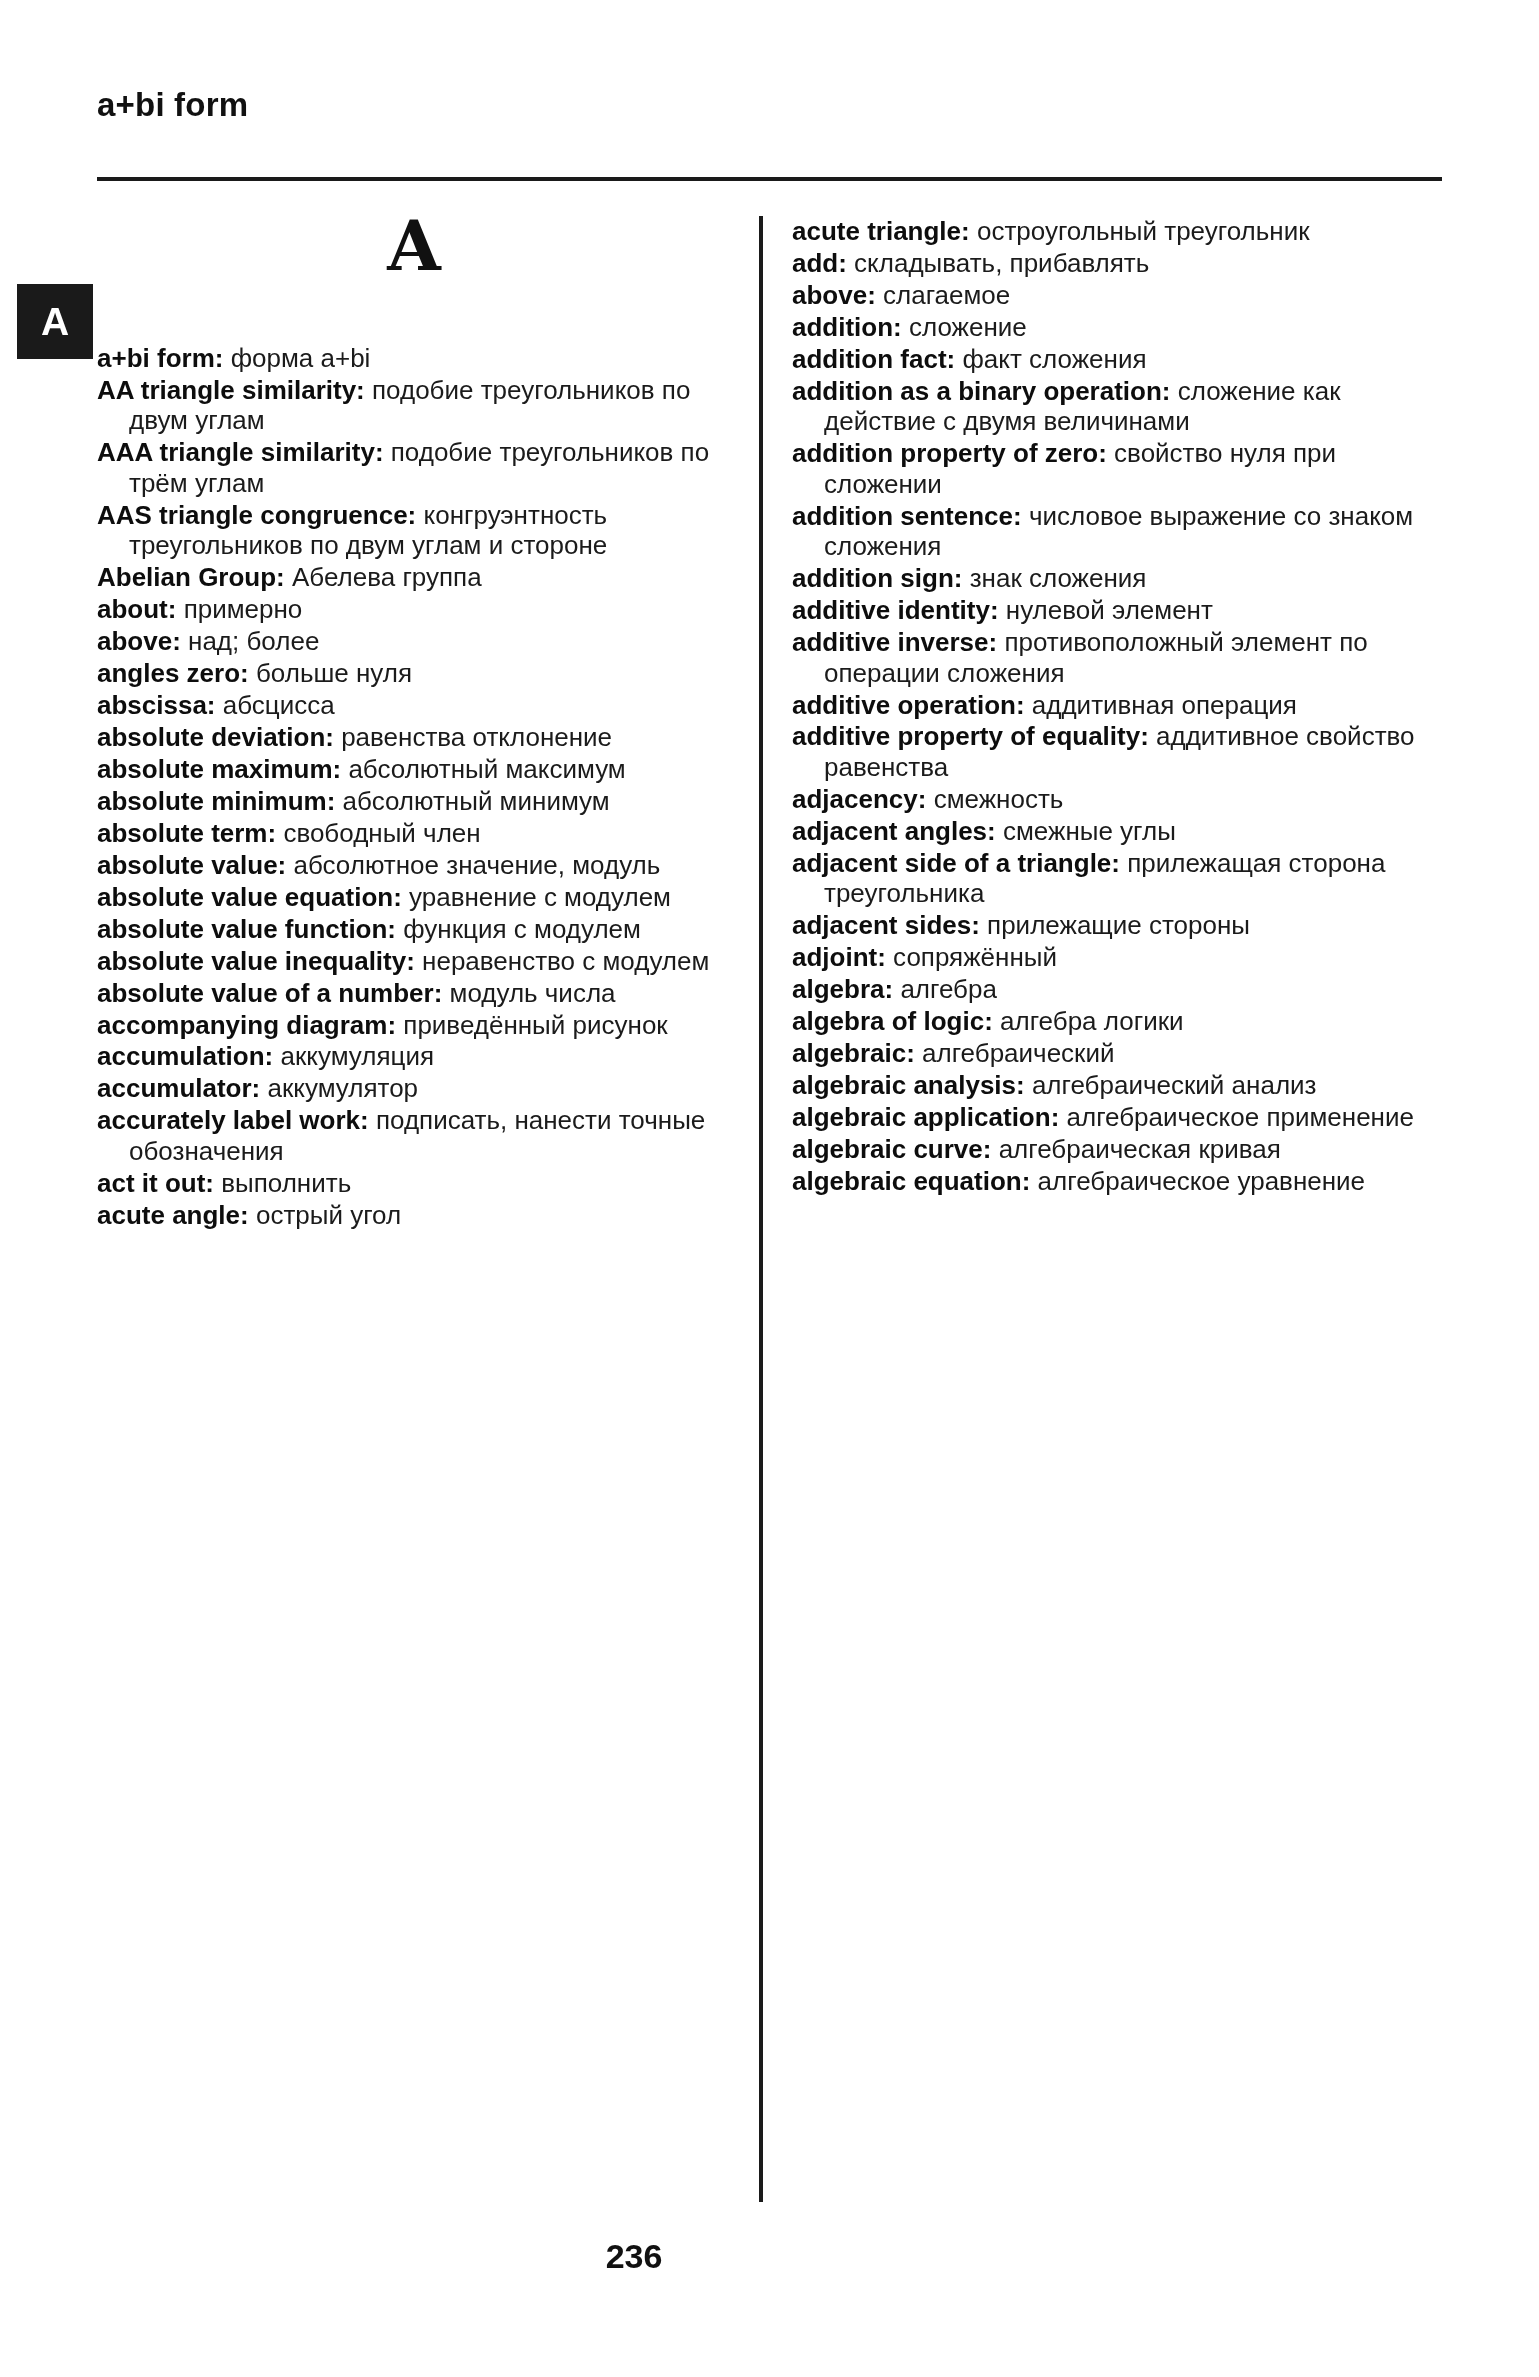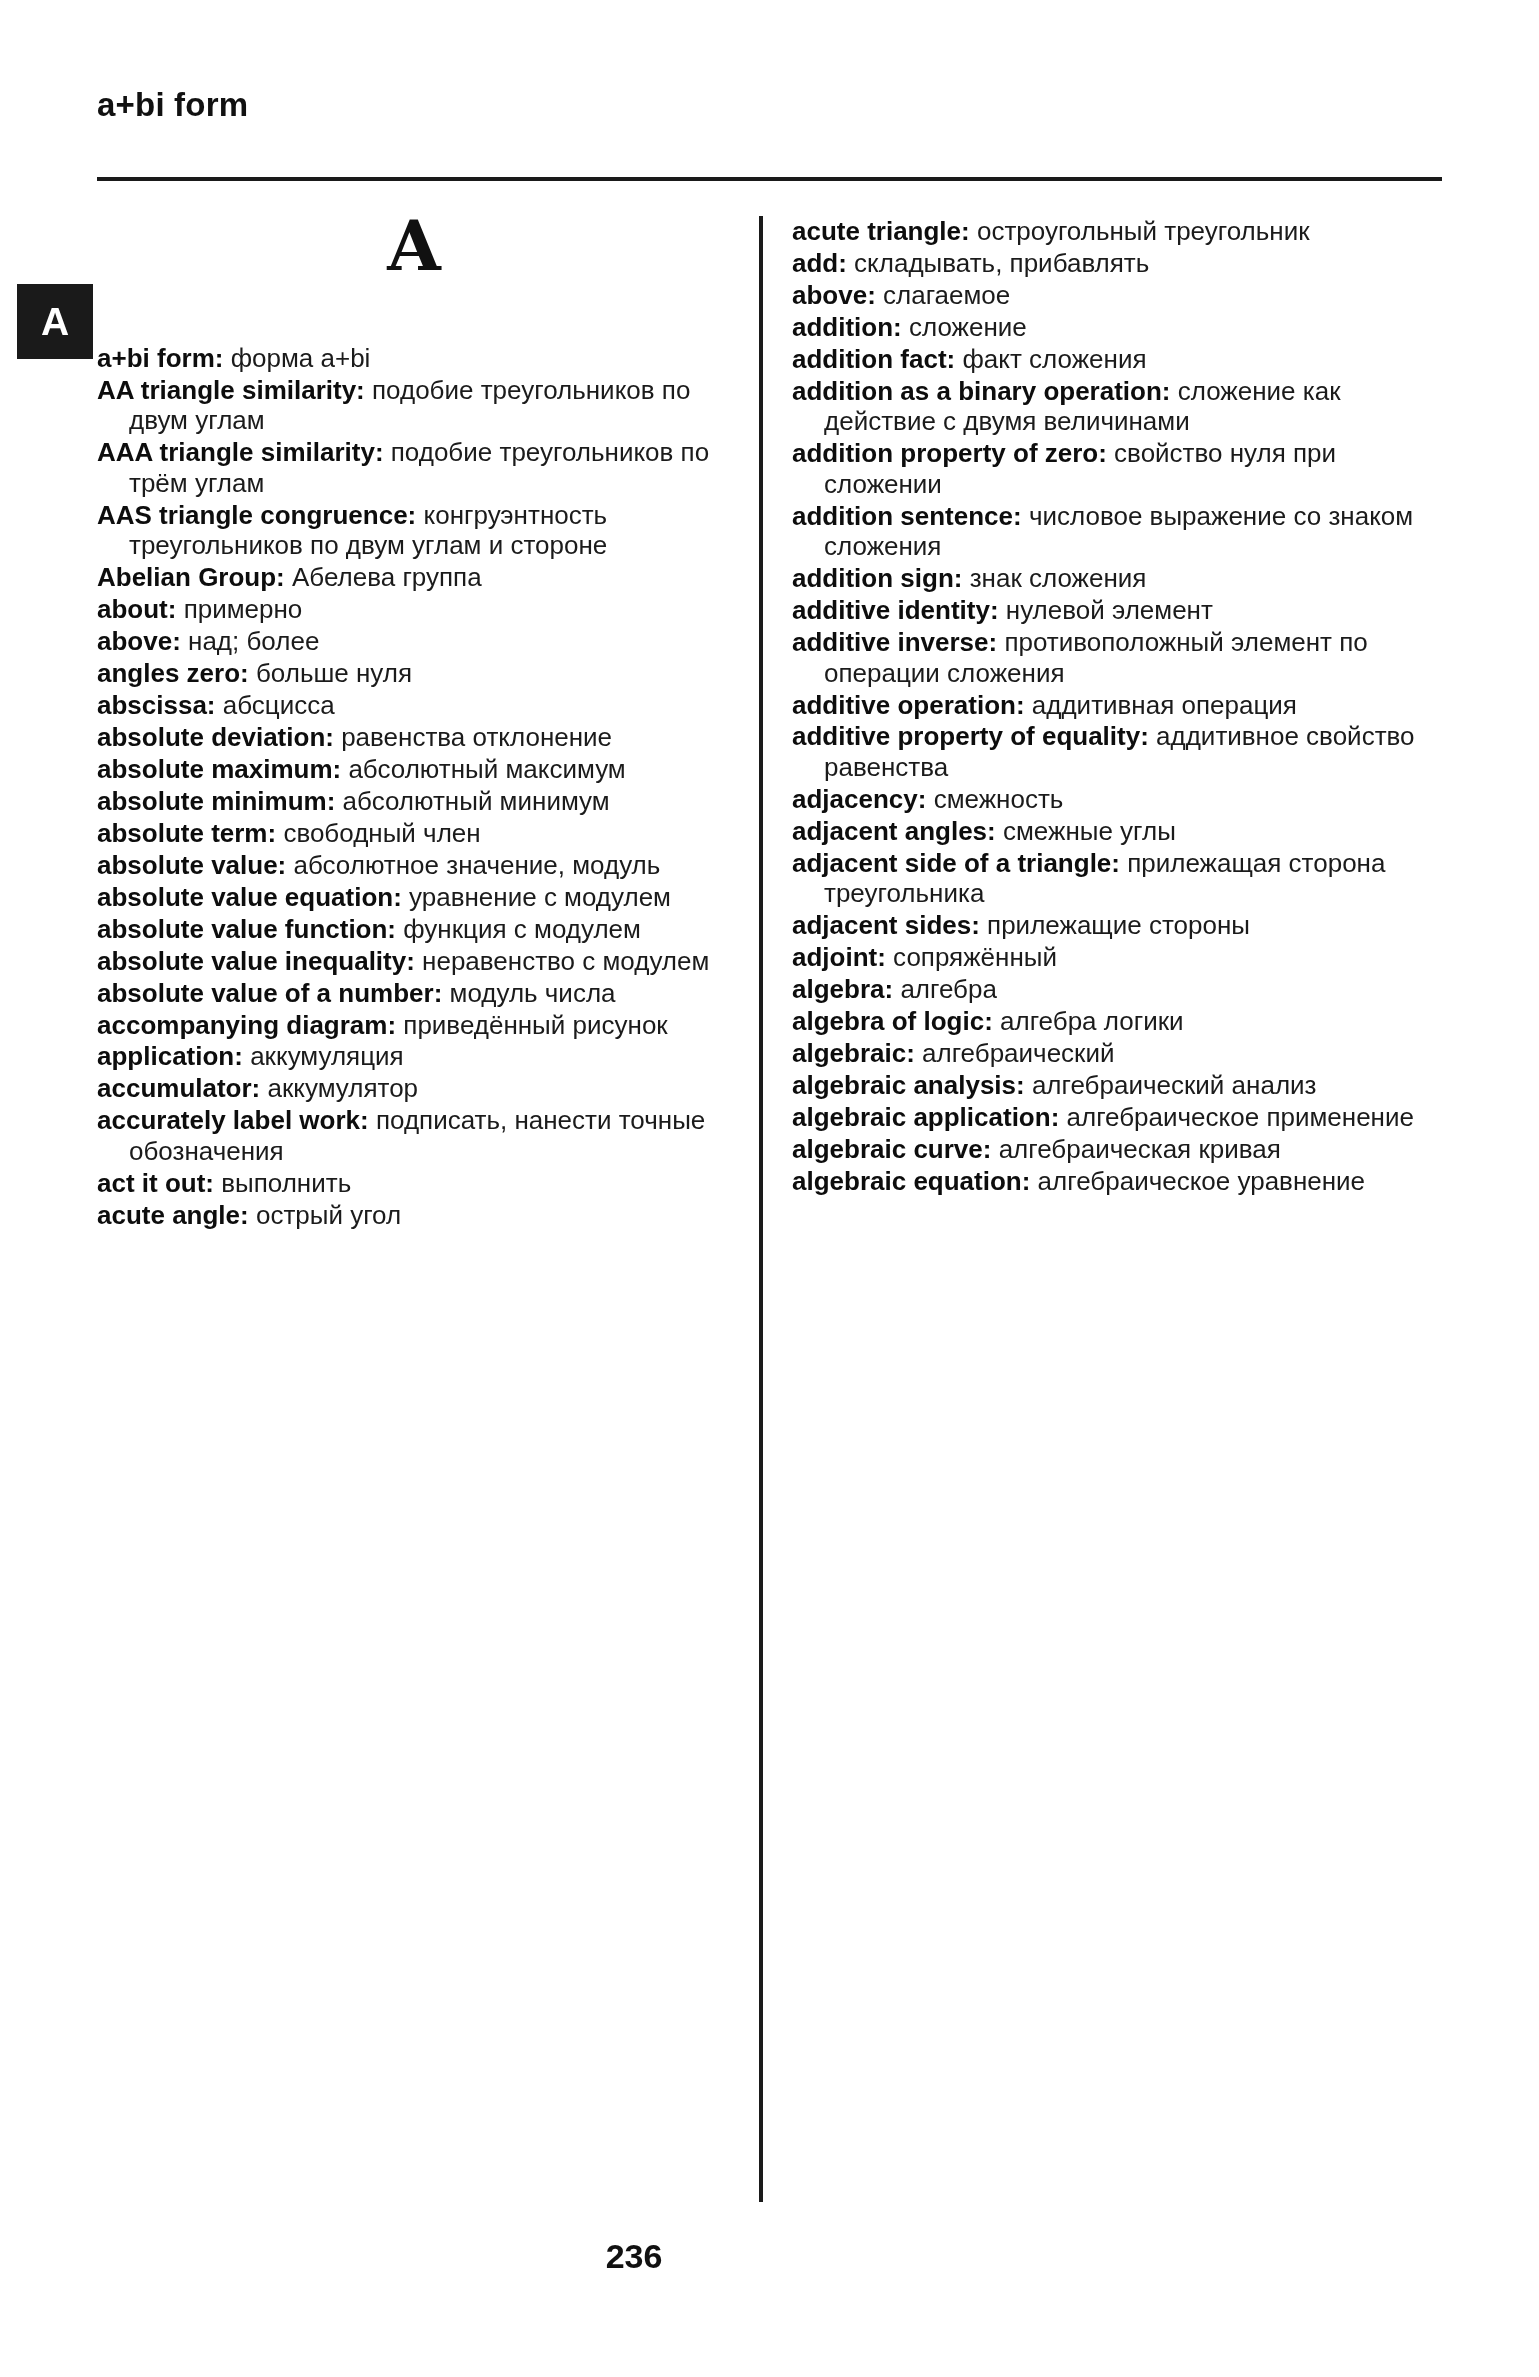--- a/index.html
+++ b/index.html
@@ -147,21 +147,21 @@
         <p class="entry"><span class="term">absolute deviation:</span><span class="defn"> равенства отклонение</span></p>
         <p class="entry"><span class="term">absolute maximum:</span><span class="defn"> абсолютный максимум</span></p>
         <p class="entry"><span class="term">absolute minimum:</span><span class="defn"> абсолютный минимум</span></p>
         <p class="entry"><span class="term">absolute term:</span><span class="defn"> свободный член</span></p>
         <p class="entry"><span class="term">absolute value:</span><span class="defn"> абсолютное значение, модуль</span></p>
         <p class="entry"><span class="term">absolute value equation:</span><span class="defn"> уравнение с модулем</span></p>
         <p class="entry"><span class="term">absolute value function:</span><span class="defn"> функция с модулем</span></p>
         <p class="entry"><span class="term">absolute value inequality:</span><span class="defn"> неравенство с модулем</span></p>
         <p class="entry"><span class="term">absolute value of a number:</span><span class="defn"> модуль числа</span></p>
         <p class="entry"><span class="term">accompanying diagram:</span><span class="defn"> приведённый рисунок</span></p>
-        <p class="entry"><span class="term">application:</span><span class="defn"> аккумуляция</span></p>
+        <p class="entry"><span class="term">accumulation:</span><span class="defn"> аккумуляция</span></p>
         <p class="entry"><span class="term">accumulator:</span><span class="defn"> аккумулятор</span></p>
         <p class="entry"><span class="term">accurately label work:</span><span class="defn"> подписать, нанести точные обозначения</span></p>
         <p class="entry"><span class="term">act it out:</span><span class="defn"> выполнить</span></p>
         <p class="entry"><span class="term">acute angle:</span><span class="defn"> острый угол</span></p>
       </div>
     <div class="col col-right" id="right-col">
         <p class="entry"><span class="term">acute triangle:</span><span class="defn"> остроугольный треугольник</span></p>
         <p class="entry"><span class="term">add:</span><span class="defn"> складывать, прибавлять</span></p>
         <p class="entry"><span class="term">above:</span><span class="defn"> слагаемое</span></p>
         <p class="entry"><span class="term">addition:</span><span class="defn"> сложение</span></p>

